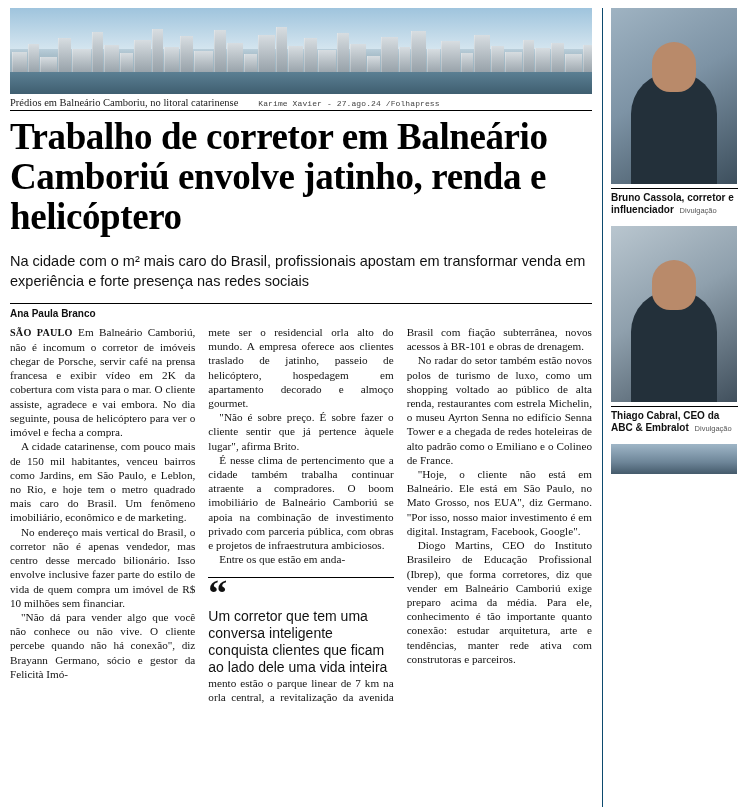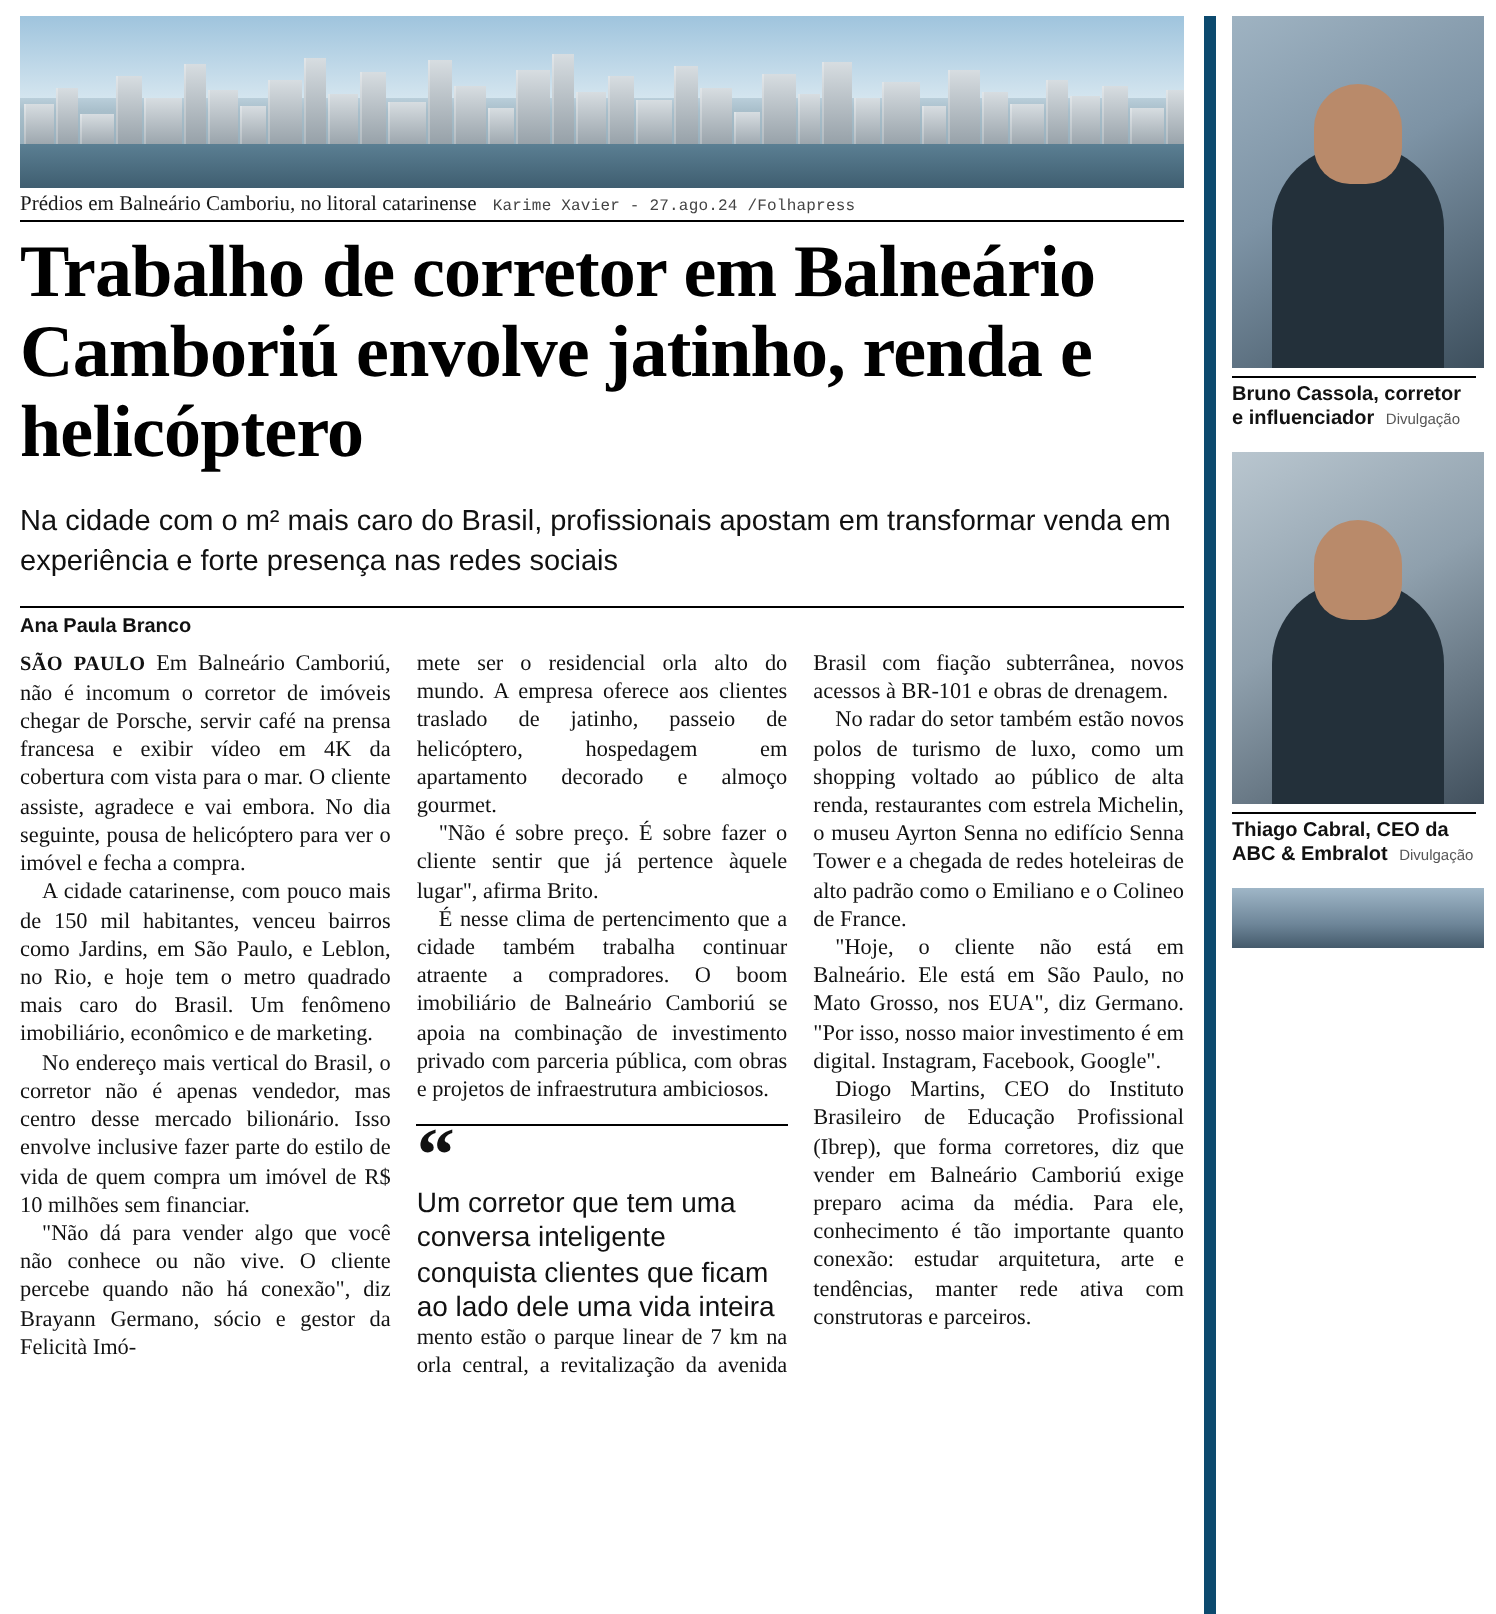--- a/index.html
+++ b/index.html
@@ -61,21 +61,21 @@
   .greenstrip {
     position:absolute; left:0; right:0; bottom: 18%;
     height: 8%;
     background: #4e6a4c;
     opacity: .75;
   }
 
   .photo-credit-row {
     display: flex;
     align-items: baseline;
-    gap: 8px;
+    gap: 20px;
     padding: 3px 0 2px 0;
     border-bottom: 1px solid #000;
     margin-bottom: 6px;
   }
   .caption {
     font-family: "Liberation Serif", serif;
     font-size: 10.5px;
     color: #1a1a1a;
   }
   .credit {
@@ -159,21 +159,21 @@
     font-weight: normal;
     text-align: left;
     text-indent: 0;
     color: #111;
   }
 
   
   .rail {
     width: 136px;
     flex: 0 0 136px;
-    border-left: 6px solid #0c4a6e;
+    border-left: 1px solid #0c4a6e;
     padding-left: 8px;
     box-sizing: border-box;
   }
   .rail-item { margin-bottom: 10px; }
   .rail-photo {
     width: 126px;
     height: 176px;
     overflow: hidden;
     position: relative;
     background: #6c7d8c;
@@ -278,28 +278,29 @@
       <span class="credit">Karime Xavier - 27.ago.24 /Folhapress</span>
     </div>
 
     <h1 class="headline">Trabalho de corretor em Balneário Camboriú envolve jatinho, renda e helicóptero</h1>
 
     <div class="subhead">Na cidade com o m² mais caro do Brasil, profissionais apostam em transformar venda em experiência e forte presença nas redes sociais</div>
 
     <div class="byline">Ana Paula Branco</div>
 
     <div class="cols">
-      <p class="first"><span class="dateline">SÃO PAULO</span> <span>Em Balneário Camboriú, não é incomum o corretor de imóveis chegar de Porsche, servir café na prensa francesa e exibir vídeo em 4K da cobertura com vista para o mar. O cliente assiste, agradece e vai embora. No dia seguinte, pousa de helicóptero para ver o imóvel e fecha a compra.</span></p>
+      <p class="first"><span class="dateline">SÃO PAULO</span> <span>Em Balneário Camboriú, não é incomum o corretor de imóveis chegar de Porsche, servir café na prensa francesa e exibir vídeo em 2K da cobertura com vista para o mar. O cliente assiste, agradece e vai embora. No dia seguinte, pousa de helicóptero para ver o imóvel e fecha a compra.</span></p>
       <p>A cidade catarinense, com pouco mais de 150 mil habitantes, venceu bairros como Jardins, em São Paulo, e Leblon, no Rio, e hoje tem o metro quadrado mais caro do Brasil. Um fenômeno imobiliário, econômico e de marketing.</p>
       <p>No endereço mais vertical do Brasil, o corretor não é apenas vendedor, mas centro desse mercado bilionário. Isso envolve inclusive fazer parte do estilo de vida de quem compra um imóvel de R$ 10 milhões sem financiar.</p>
       <p>"Não dá para vender algo que você não conhece ou não vive. O cliente percebe quando não há conexão", diz Brayann Germano, sócio e gestor da Felicità Imó-</p>
 
       <p class="first">mete ser o residencial orla alto do mundo. A empresa oferece aos clientes traslado de jatinho, passeio de helicóptero, hospedagem em apartamento decorado e almoço gourmet.</p>
       <p>"Não é sobre preço. É sobre fazer o cliente sentir que já pertence àquele lugar", afirma Brito.</p>
       <p>É nesse clima de pertencimento que a cidade também trabalha continuar atraente a compradores. O boom imobiliário de Balneário Camboriú se apoia na combinação de investimento privado com parceria pública, com obras e projetos de infraestrutura ambiciosos.</p>
+      <p>Entre os que estão em anda-</p>
 
       <div class="pullquote">
         <span class="quote-mark">“</span>
         <div class="pullquote-text">Um corretor que tem uma conversa inteligente conquista clientes que ficam ao lado dele uma vida inteira</div>
       </div>
 
       <p class="first">mento estão o parque linear de 7 km na orla central, a revitalização da avenida Brasil com fiação subterrânea, novos acessos à BR-101 e obras de drenagem.</p>
       <p>No radar do setor também estão novos polos de turismo de luxo, como um shopping voltado ao público de alta renda, restaurantes com estrela Michelin, o museu Ayrton Senna no edifício Senna Tower e a chegada de redes hoteleiras de alto padrão como o Emiliano e o Colineo de France.</p>
       <p>"Hoje, o cliente não está em Balneário. Ele está em São Paulo, no Mato Grosso, nos EUA", diz Germano. "Por isso, nosso maior investimento é em digital. Instagram, Facebook, Google".</p>
       <p>Diogo Martins, CEO do Instituto Brasileiro de Educação Profissional (Ibrep), que forma corretores, diz que vender em Balneário Camboriú exige preparo acima da média. Para ele, conhecimento é tão importante quanto conexão: estudar arquitetura, arte e tendências, manter rede ativa com construtoras e parceiros.</p>

